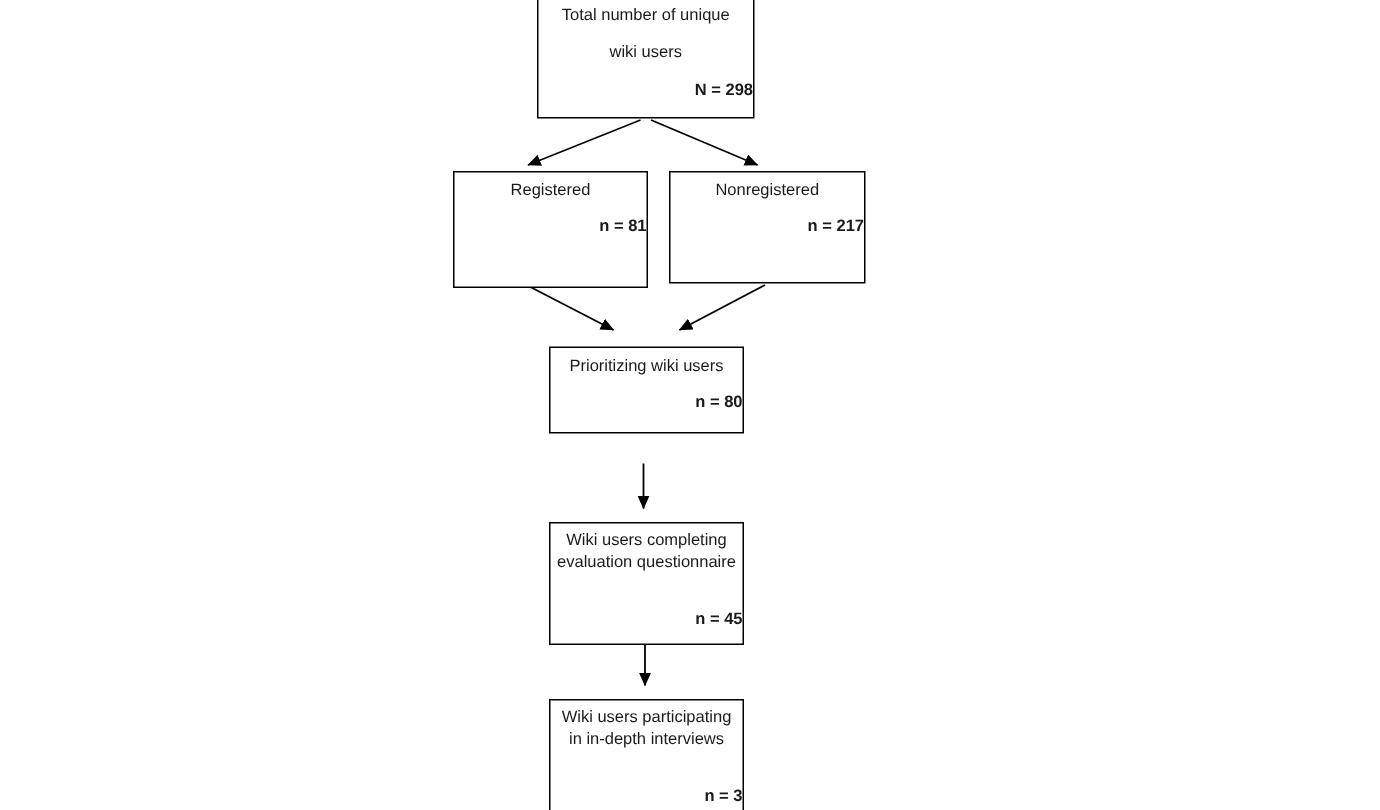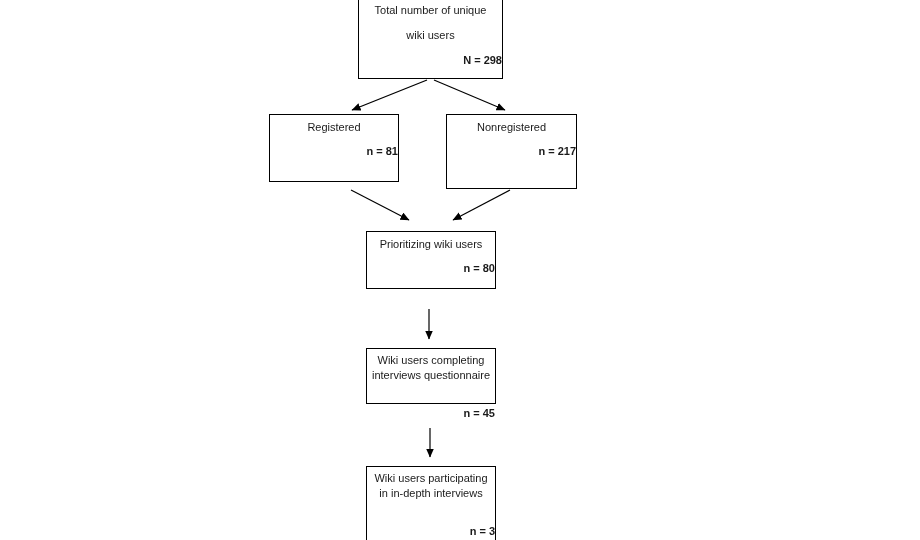--- a/index.html
+++ b/index.html
@@ -45,38 +45,38 @@
     <line x1="429" y1="309" x2="429" y2="339" stroke="#000" stroke-width="1.2" marker-end="url(#ah)"></line>
     <line x1="430" y1="428" x2="430" y2="457" stroke="#000" stroke-width="1.2" marker-end="url(#ah)"></line>
   </svg>
 
   <div class="box spaced" style="left:358px;top:-17px;width:145px;height:96px;padding-top:14px;">
     <div class="ln">Total number of unique</div>
     <div class="ln">wiki users</div>
     <div class="ln val">N = 298</div>
   </div>
 
-  <div class="box" style="left:269px;top:114px;width:130px;height:68px;">
+  <div class="box" style="left:302px;top:114px;width:130px;height:78px;">
     <div class="ln">Registered</div>
     <div class="ln val">n = 81</div>
   </div>
 
   <div class="box" style="left:446px;top:114px;width:131px;height:75px;">
     <div class="ln">Nonregistered</div>
     <div class="ln val">n = 217</div>
   </div>
 
   <div class="box" style="left:366px;top:231px;width:130px;height:58px;">
     <div class="ln">Prioritizing wiki users</div>
     <div class="ln val">n = 80</div>
   </div>
 
-  <div class="box tight" style="left:366px;top:348px;width:130px;height:56px;padding-top:4px;">
+  <div class="box tight" style="left:366px;top:348px;width:130px;height:82px;padding-top:4px;">
     <div class="ln">Wiki users completing</div>
-    <div class="ln">interviews questionnaire</div>
+    <div class="ln">evaluation questionnaire</div>
     <div class="ln val">n = 45</div>
   </div>
 
   <div class="box tight" style="left:366px;top:466px;width:130px;height:85px;padding-top:4px;">
     <div class="ln">Wiki users participating</div>
     <div class="ln">in in-depth interviews</div>
     <div class="ln val">n = 3</div>
   </div>
 
 </div>

